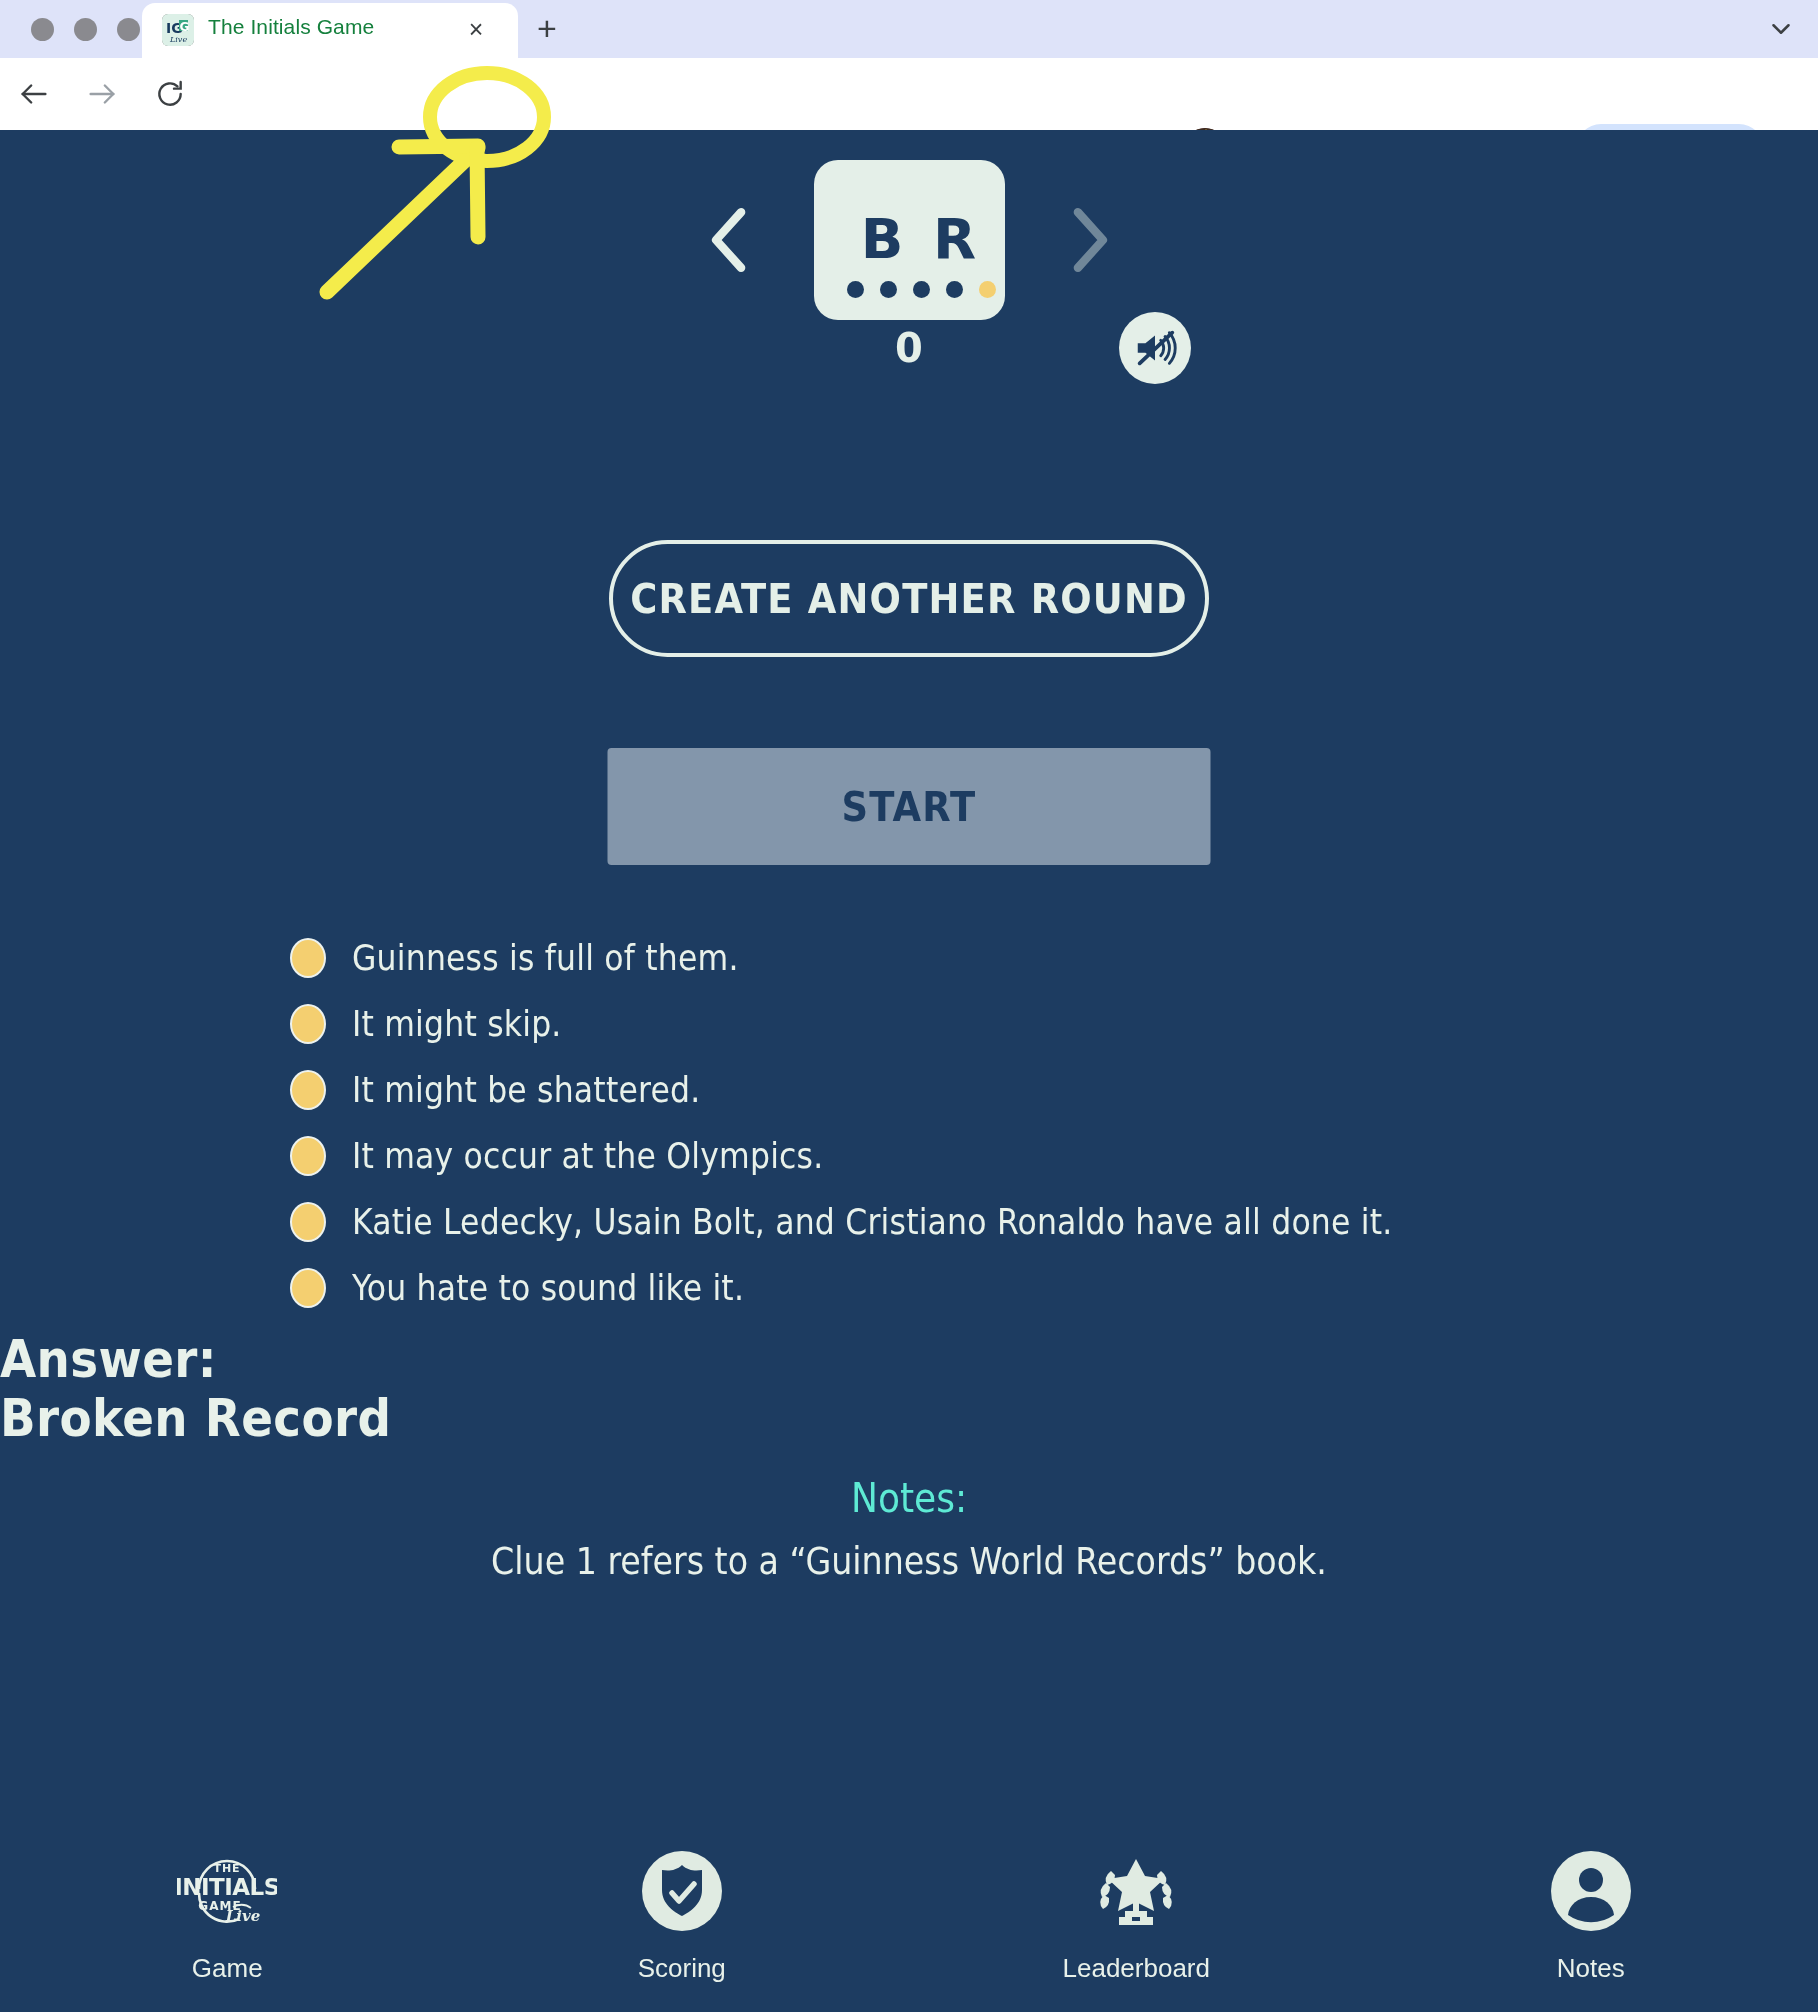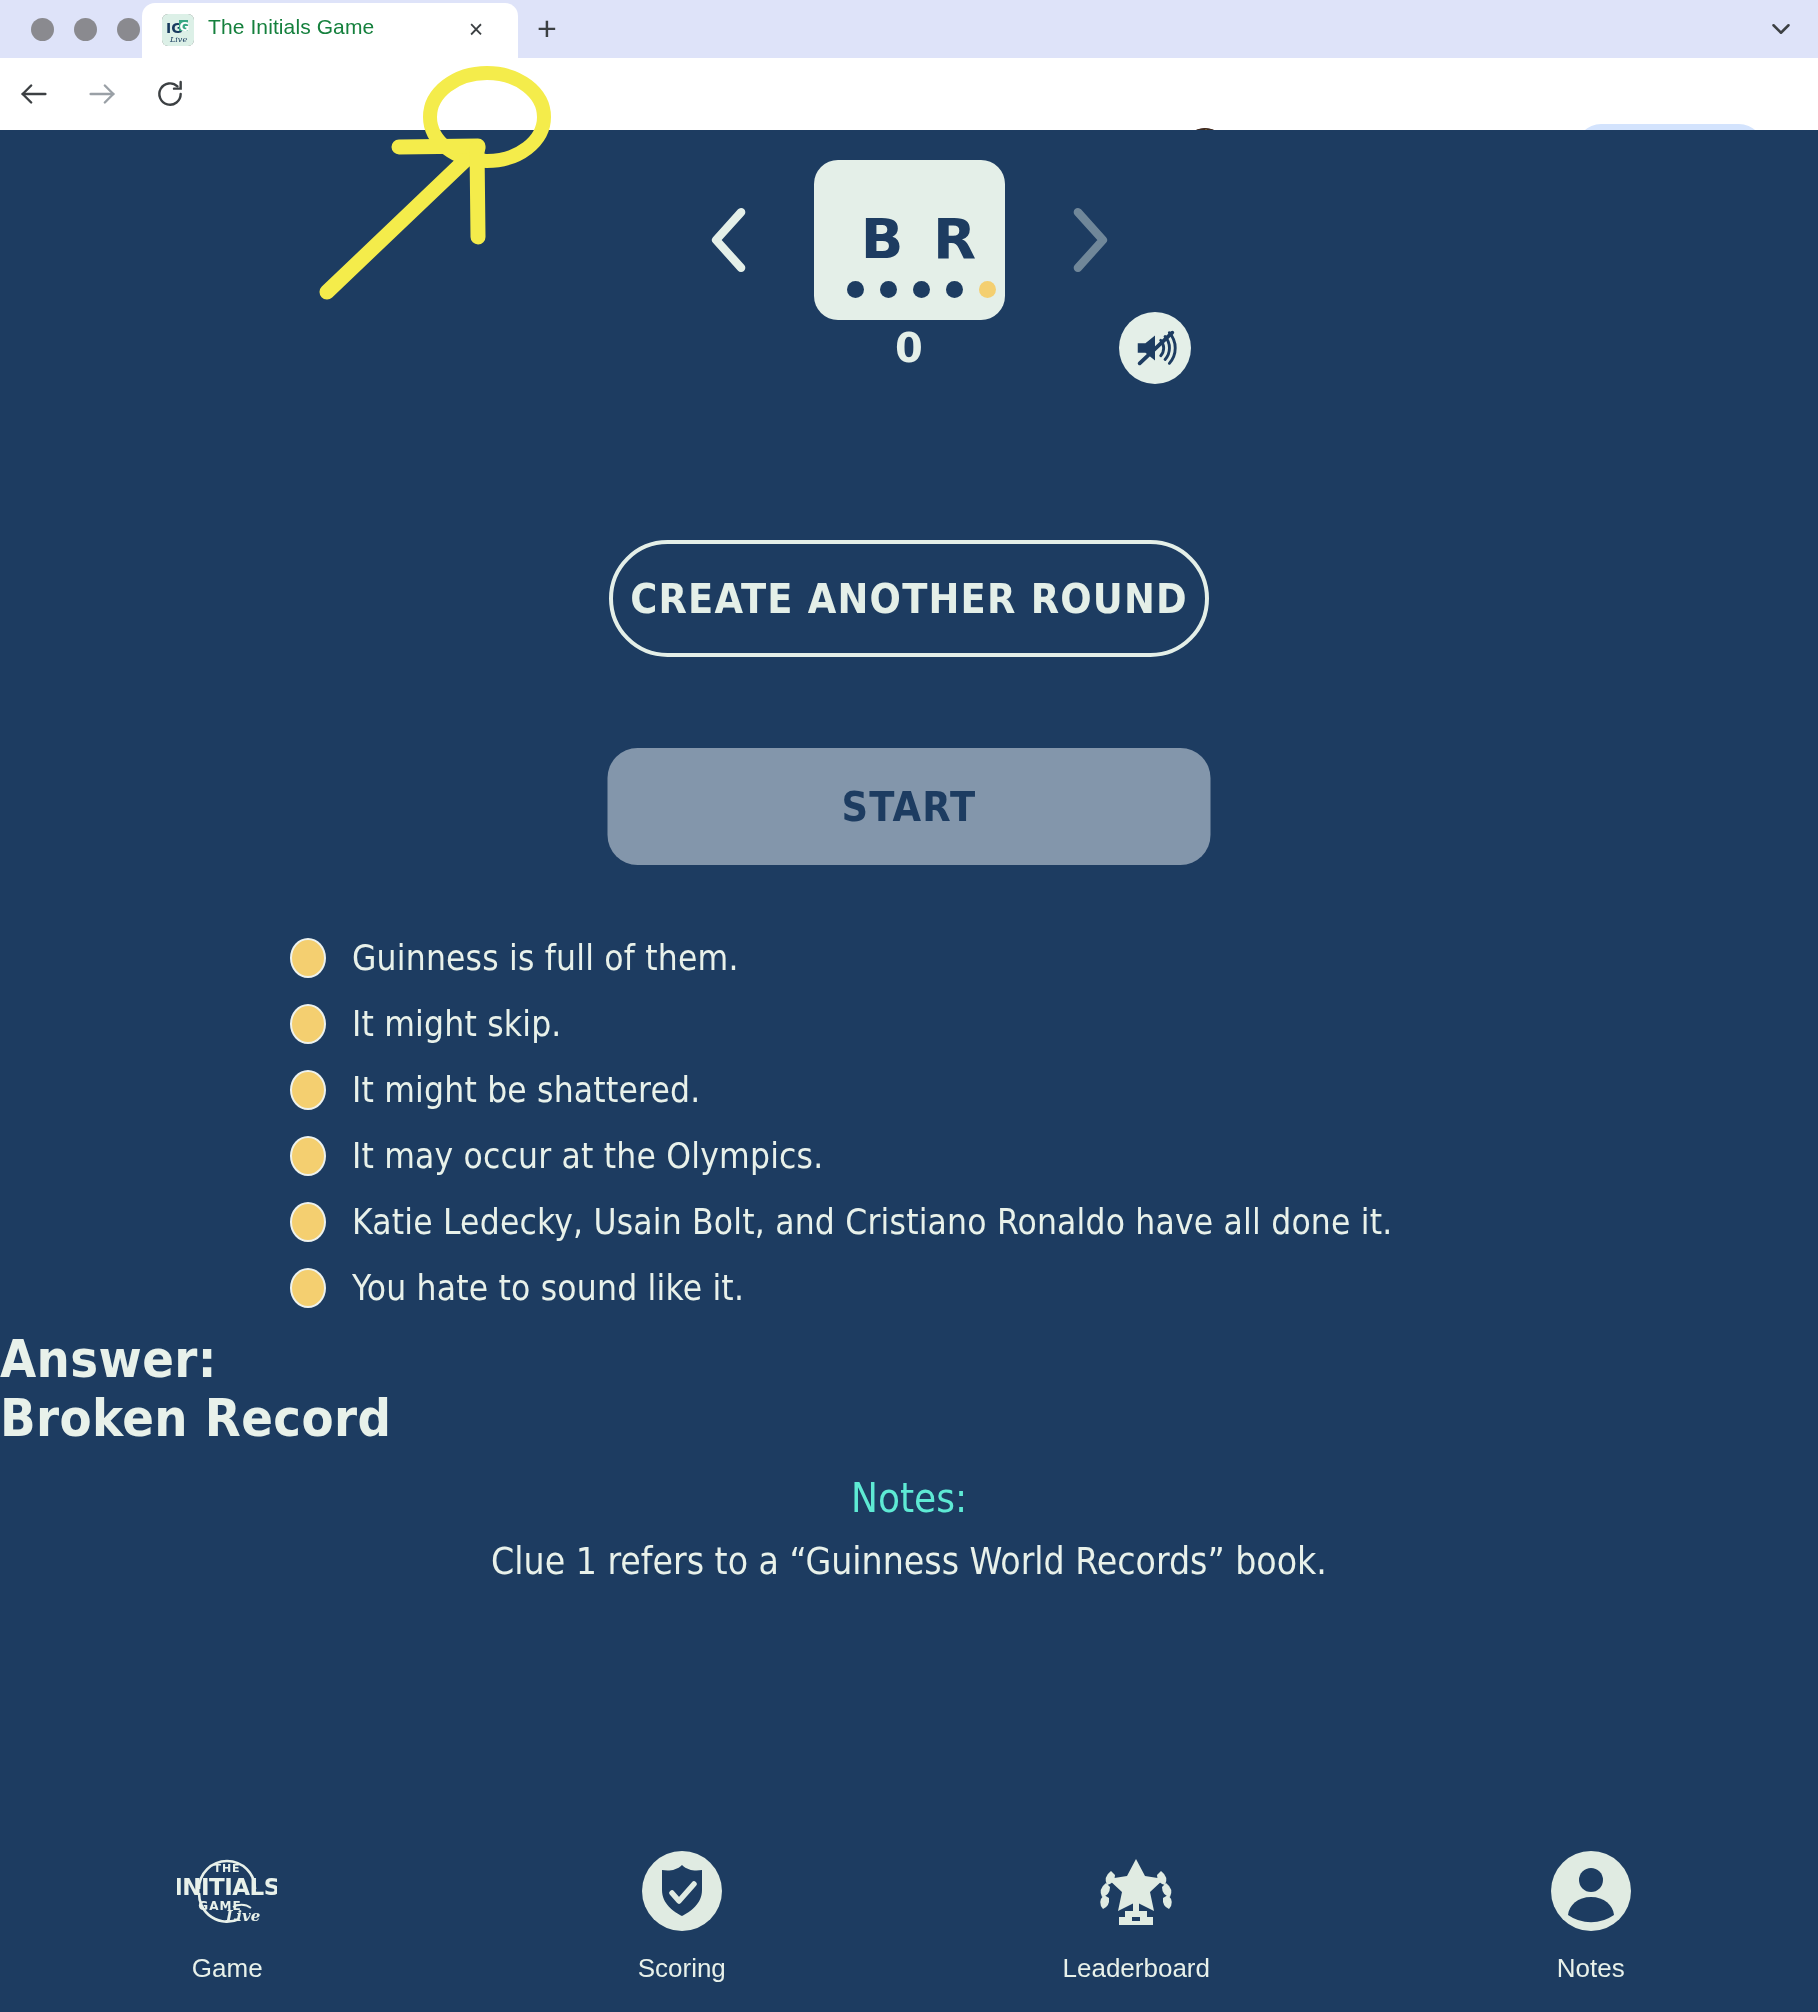--- a/index.html
+++ b/index.html
@@ -277,21 +277,21 @@
     transform-origin: center;
   }
 
   .btn-start {
     position: absolute;
     top: 618px;
     left: 50%;
     transform: translateX(-50%);
     width: 603px; height: 117px;
     border: none;
-    border-radius: 30px;
+    border-radius: 4px;
     background: #8396ab;
     color: #1d3c61;
     font-family: "DejaVu Sans Condensed", "Liberation Sans Narrow", "Liberation Sans", sans-serif;
     font-weight: bold;
     font-size: 41px;
     letter-spacing: 1.2px;
     display: flex; align-items: center; justify-content: center;
     cursor: pointer;
   }
 

